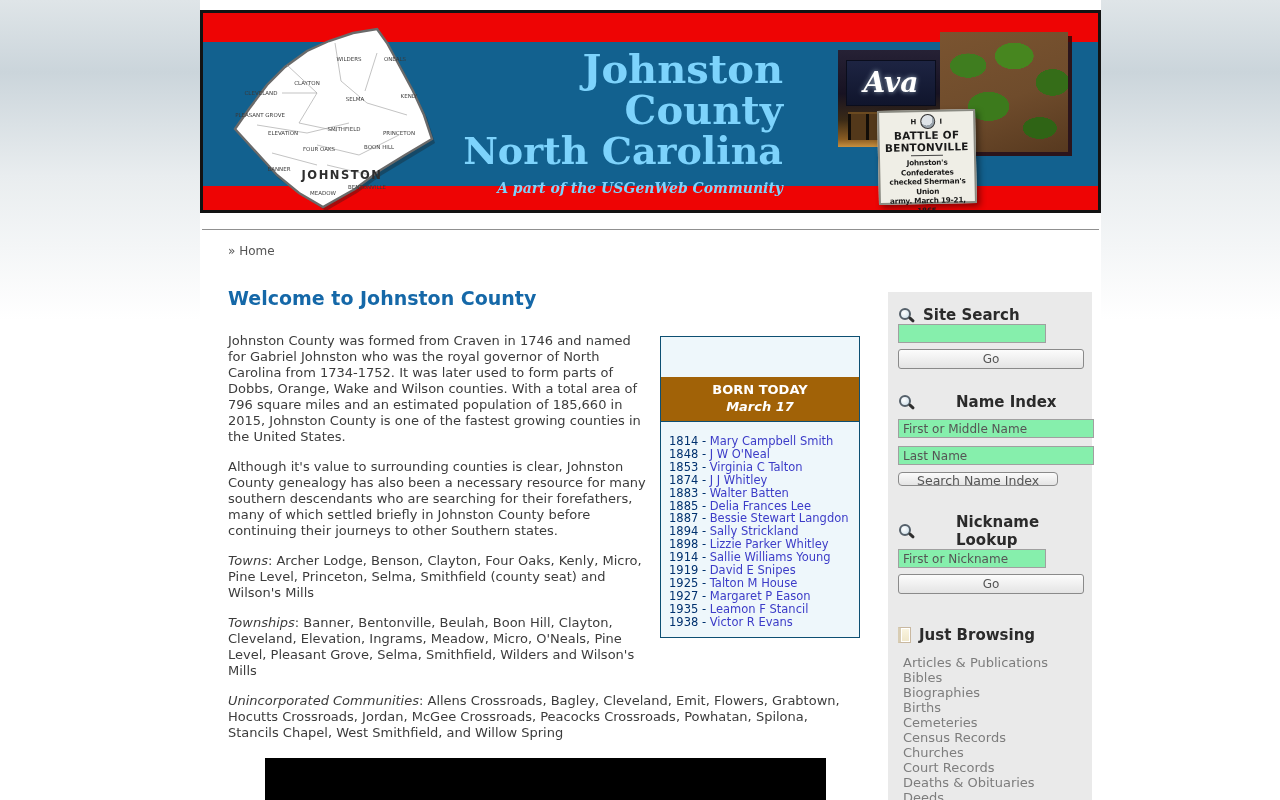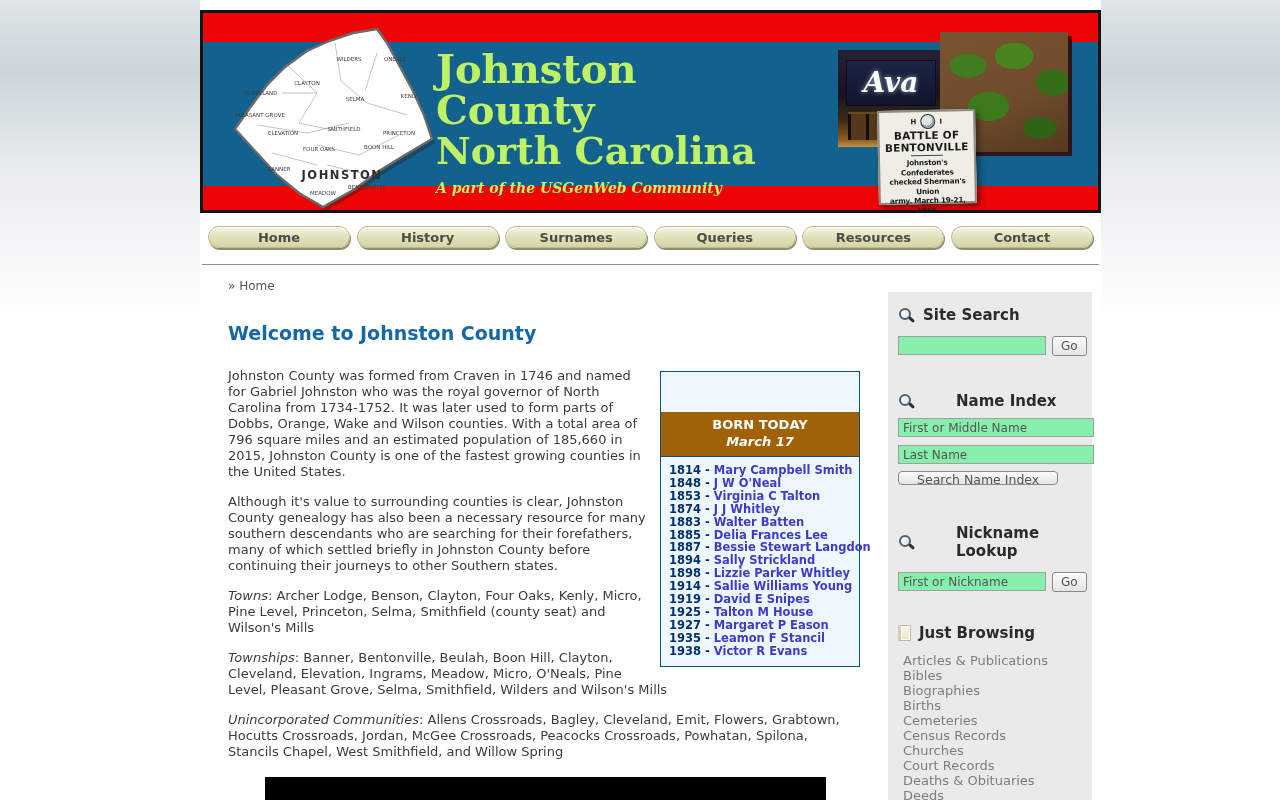--- a/index.html
+++ b/index.html
@@ -14,21 +14,21 @@
   .header { position:relative; height:203px; border:3px solid #131313; background:#12618f; overflow:hidden; }
   .strip { position:absolute; left:0; right:0; background:#ee0404; z-index:1; }
   .strip-top { top:0; height:29px; }
   .strip-bottom { bottom:0; height:24px; }
   .county-map { position:absolute; left:24px; top:10px; z-index:3; }
   .map-outline { fill:#ffffff; stroke:#6a6a6a; stroke-width:2.4; }
   .map-shadow { fill:rgba(30,30,30,.35); }
   .map-inner { fill:none; stroke:#9a9a9a; stroke-width:.6; }
   .map-town { font:5.5px "DejaVu Sans",sans-serif; fill:#3a3a3a; text-anchor:middle; }
   .map-county-label { font:bold 11.5px "DejaVu Sans",sans-serif; fill:#2e2e2e; letter-spacing:1.5px; text-anchor:middle; }
-  .title-block { position:absolute; left:233px; top:36px; width:368px; text-align:left; z-index:2; color:#bef264; }
+  .title-block { position:absolute; left:212px; top:36px; width:368px; text-align:right; z-index:2; color:#7dd3fc; }
   .title-line1 { font:bold 40px/1.02 "DejaVu Serif",serif; }
   .title-line2 { font:bold 38px/1.05 "DejaVu Serif",serif; }
   .tagline { margin-top:10px; font:italic bold 14px "DejaVu Serif",serif; }
   .photo-ava { position:absolute; left:635px; top:37px; width:106px; height:97px; z-index:4;
     background:linear-gradient(180deg,#262135 0%,#171222 45%,#3a2a16 72%,#8a5c22 92%,#c89040 100%); }
   .ava-sign { margin:10px 8px 0; height:46px; background:linear-gradient(180deg,#1d2442,#10152c); border:1px solid #0a0d1c;
     text-align:center; }
   .ava-text { font:italic bold 28px/44px "DejaVu Serif",serif; color:#fff; text-shadow:0 0 5px #9ab; }
   .ava-doors { margin:6px 10px 0; height:28px; background:
     repeating-linear-gradient(90deg,#120d08 0 3px,#53381a 3px 18px); border-top:2px solid #6b4a20; }
@@ -66,41 +66,41 @@
   .page-title { margin:29px 0 24px 28px; font-size:19px; color:#1568a8; font-weight:bold; }
   .main { margin-left:28px; width:632px; font-size:13px; line-height:16px; color:#3c3c3c; }
   .main p { margin:14px 0 0; }
   .main p.first { margin-top:0; }
   .list-label { font-style:italic; }
 
   .born-today { float:right; width:200px; margin:3px 0 10px 14px; border:1px solid #0d4f72; background:#eef7fb; }
   .bt-header { background:#a16207; color:#fff; text-align:center; padding:5px 0 6px; border-bottom:1px solid #0d4f72;margin-top:40px; }
   .bt-title { font-weight:bold; font-size:13px; }
   .bt-date { font-weight:bold; font-style:italic; font-size:13px; margin-top:1px; }
-  .bt-list { padding:7px 8px 8px;font-weight:bold; }
+  .bt-list { padding:13px 8px 8px; }
   .bt-entry { font-size:11.5px; line-height:12.9px; white-space:nowrap; }
   .bt-year { color:#00316e; }
   .bt-name { color:#3c3cc8; cursor:pointer; }
 
   .black-box { margin:17px 0 0 37px; width:561px; height:60px; background:#000; }
 
   
   .sidebar { position:absolute; left:688px; top:292px; width:204px; height:522px; background:#eaeaea; padding:14px 8px 0 10px; }
   .sb-heading { display:flex; align-items:center; gap:8px; font:bold 15px "DejaVu Sans",sans-serif; color:#2b2b2b; }
-  .mt-sec { margin-top:36px;gap:41px; }
+  .mt-sec { margin-top:24px;gap:41px; }
   .mt-sec-lg { margin-top:32px; }
   .mag-icon { position:relative; width:17px; height:17px; display:inline-block; flex:none; }
   .mag-icon::before { content:""; position:absolute; left:1px; top:1px; width:8px; height:8px;
     border:2px solid #55606a; border-radius:50%; background:radial-gradient(circle at 35% 35%, #ffffff, #c9dce8); }
   .mag-icon::after { content:""; position:absolute; left:10px; top:11px; width:7px; height:3px;
     background:#2e2e2e; border-radius:2px; transform:rotate(42deg); }
   .note-icon { width:13px; height:16px; flex:none;
     background:linear-gradient(#fbf6e2,#efe6c8); border:1px solid #c9b8a0; border-left:3px solid #d8cdb4;
     box-shadow:inset 0 0 0 1px #fff; }
-  .sb-row { display:flex; gap:6px; margin-top:12px; }
+  .sb-row { display:flex; gap:6px; margin-top:0;flex-direction:column; }
   .sb-input { height:19px; border:1px solid #a0a0a0; background:#86efac; font:12px "DejaVu Sans",sans-serif;
     padding:1px 4px; color:#444; }
   .sb-input::placeholder { color:#555; opacity:1; }
   .w-site { width:148px; }
   .w-full { width:196px; display:block; margin-top:8px; }
   .go-btn { height:20px; padding:0 8px; border:1px solid #8a8a8a; border-radius:3px;
     background:linear-gradient(#fcfcfc,#e4e4e4); font:12px "DejaVu Sans",sans-serif; color:#555; cursor:pointer; }
   .sni-btn { margin-top:7px; height:14px; padding:0 18px; border:1px solid #8a8a8a; border-radius:4px;
     background:linear-gradient(#fbfbfb,#e4e4e4); font:12.5px "DejaVu Sans",sans-serif; color:#555; cursor:pointer; }
   .browse-links { margin:11px 0 0 5px; }
@@ -162,28 +162,20 @@
       <div class="marker-title">BENTONVILLE</div>
       <div class="marker-sep"></div>
       <div id="marker-body">
           <div class="marker-line">Johnston's Confederates</div>
           <div class="marker-line">checked Sherman's Union</div>
           <div class="marker-line">army. March 19-21, 1865.</div>
         </div>
     </div>
   </div>
 
-  <div class="nav" id="main-nav">
-      <div class="nav-btn">Home</div>
-      <div class="nav-btn">History</div>
-      <div class="nav-btn">Surnames</div>
-      <div class="nav-btn">Queries</div>
-      <div class="nav-btn">Resources</div>
-      <div class="nav-btn">Contact</div>
-    </div>
   <hr class="rule">
 
   <div class="breadcrumb">» Home</div>
 
   <h1 class="page-title">Welcome to Johnston County</h1>
 
   <div class="main">
 
     <div class="born-today">
       <div class="bt-header">

